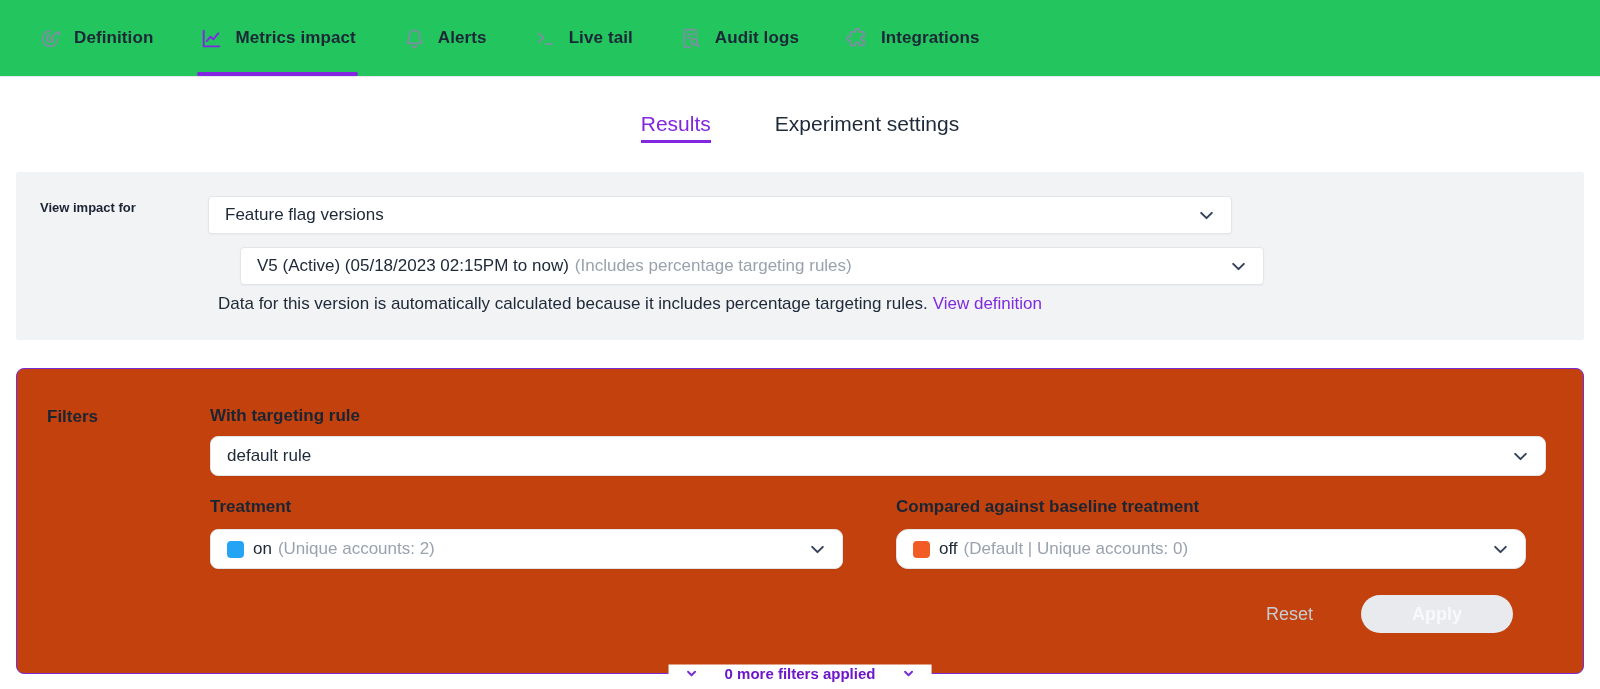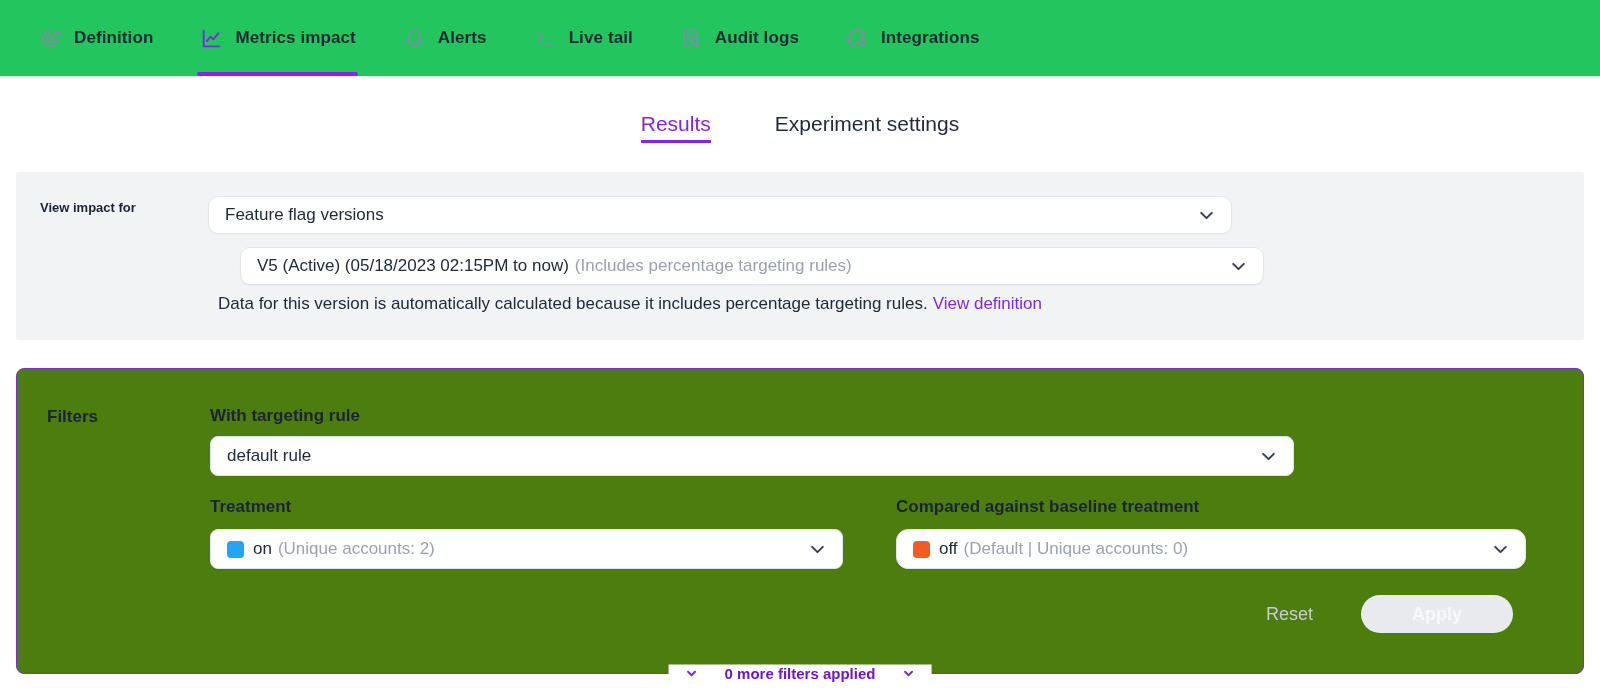--- a/index.html
+++ b/index.html
@@ -36,48 +36,48 @@
   
   .impact-panel {
     position:absolute; top:172px; left:16px; width:1568px; height:168px;
     background:#f2f3f5; border-radius:3px;
   }
   .impact-label {
     position:absolute; left:24px; top:28px;
     font-size:13px; font-weight:700; color:#1b2433;
   }
   .select {
-    background:#fff; border:1px solid #e2e5e9; border-radius:10px;
+    background:#fff; border:1px solid #e2e5e9; border-radius:4px;
     display:flex; align-items:center; padding:0 16px; cursor:pointer;
     box-shadow:0 1px 2px rgba(20,30,50,.04);
     font-size:17px; color:#202b3a; position:absolute;
   }
   .select .chev { margin-left:auto; display:flex; color:#33415a; }
   .sel-hint { color:#9aa2ad; margin-left:6px; white-space:pre; }
   .sel-value { white-space:pre; }
   .impact-select-1 { left:192px; top:24px; width:1024px; height:38px; }
   .impact-select-2 { left:192px; top:75px; width:1024px; height:38px;margin-left:32px; }
   .impact-helper {
     position:absolute; left:194px; top:122px; font-size:17px; color:#202b3a;margin-left:8px;
   }
   .impact-helper a { color:#7e2be0; text-decoration:none; margin-left:5px; cursor:pointer; }
   
   .filters-panel {
     position:absolute; top:368px; left:16px; width:1568px; height:306px;
-    background:#4d7c0f; border:1.5px solid #7a2cd6; border-radius:8px;
+    background:#c2410c; border:1.5px solid #7a2cd6; border-radius:8px;
   }
   .filters-label {
     position:absolute; left:30px; top:38px;
     font-size:17px; font-weight:700; color:#1b2433;
   }
   .field-label {
     position:absolute; font-size:17px; font-weight:700; color:#1b2433;
   }
   .lbl-rule { left:193px; top:37px; }
-  .sel-rule { left:193px; top:67px; width:1084px; height:40px; border-radius:8px; }
+  .sel-rule { left:193px; top:67px; width:1336px; height:40px; border-radius:8px; }
   .lbl-treatment { left:193px; top:128px; }
   .sel-treatment { left:193px; top:160px; width:633px; height:40px; border-radius:8px; }
   .lbl-baseline { left:879px; top:128px; }
   .sel-baseline { left:879px; top:160px; width:630px; height:40px; border-radius:12px; }
   .swatch { width:17px; height:17px; border-radius:4px; margin-right:9px; flex:0 0 auto; }
   .btn-row {
     position:absolute; top:226px; right:70px;
     display:flex; align-items:center; gap:48px;
   }
   .btn-reset {

